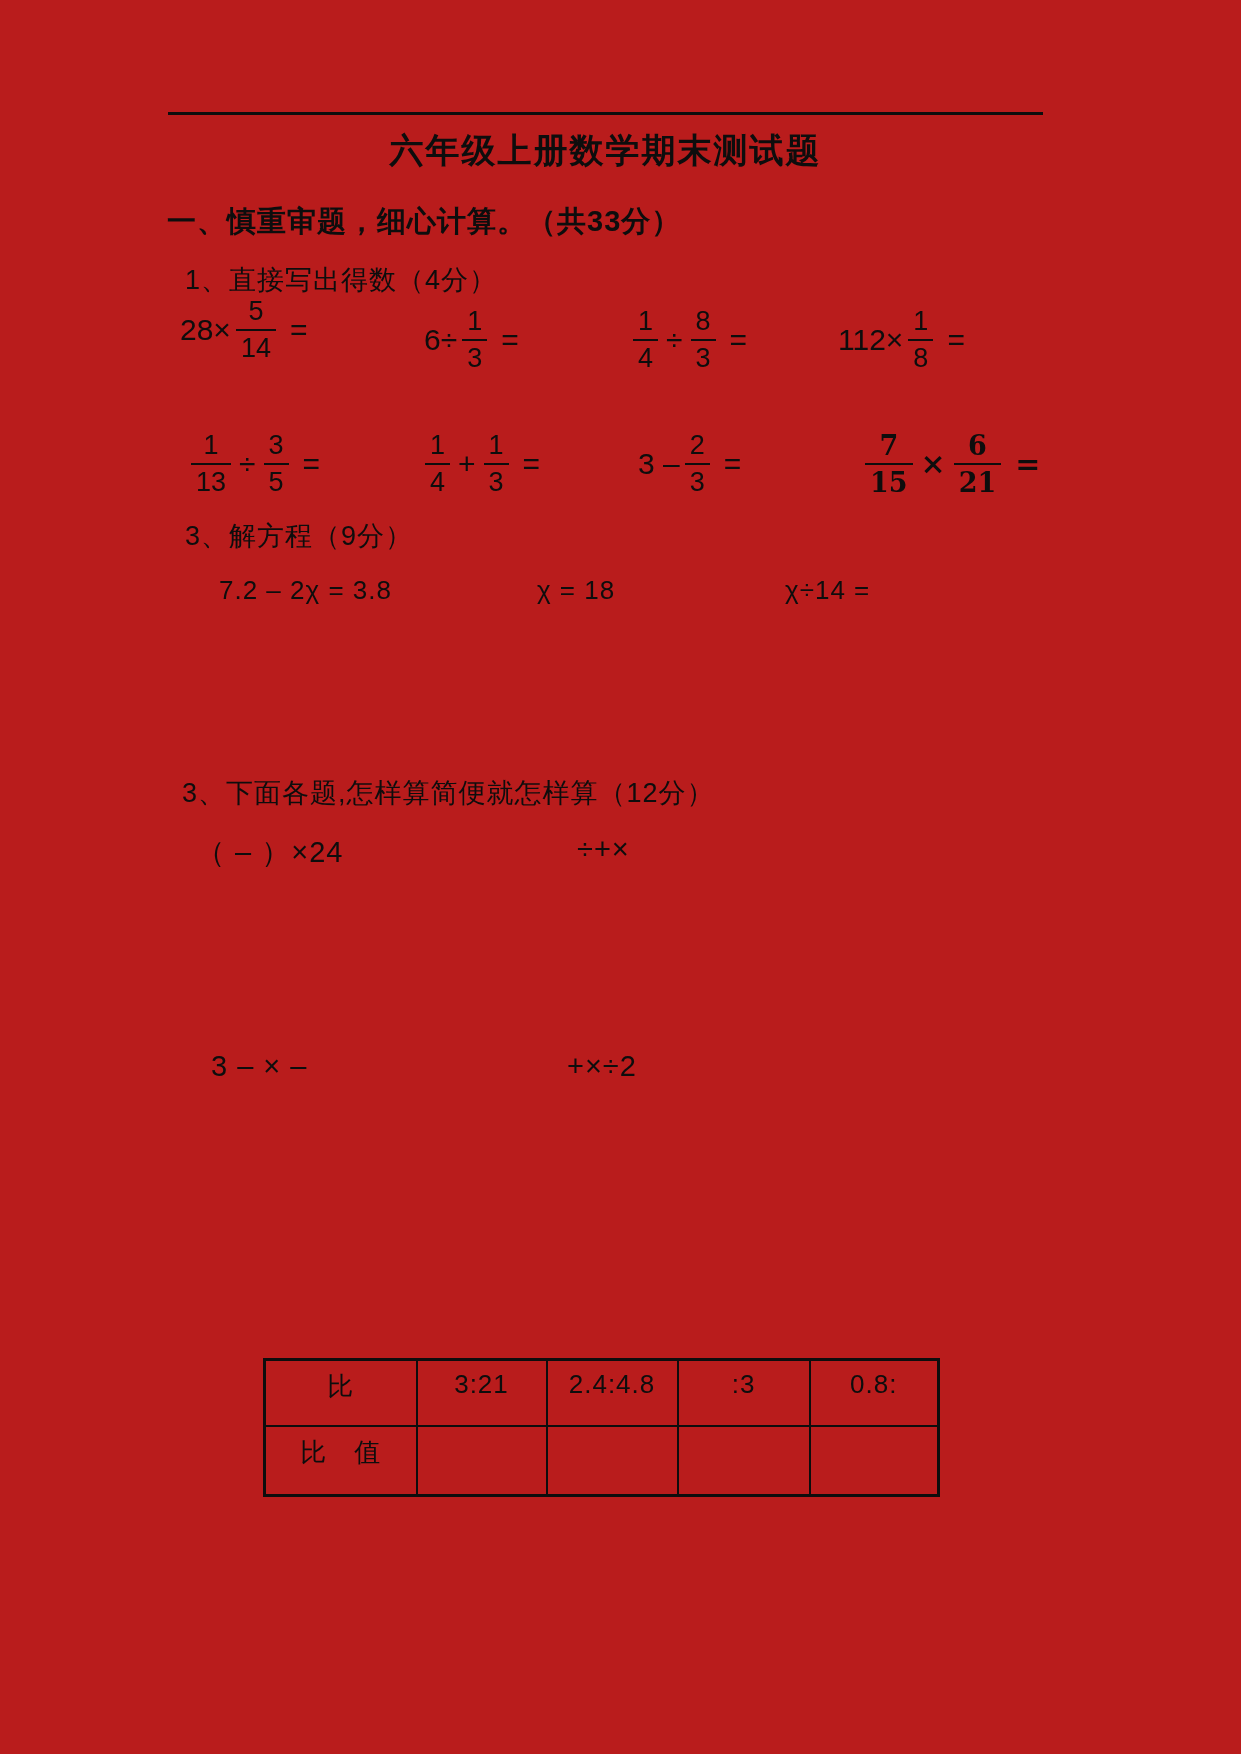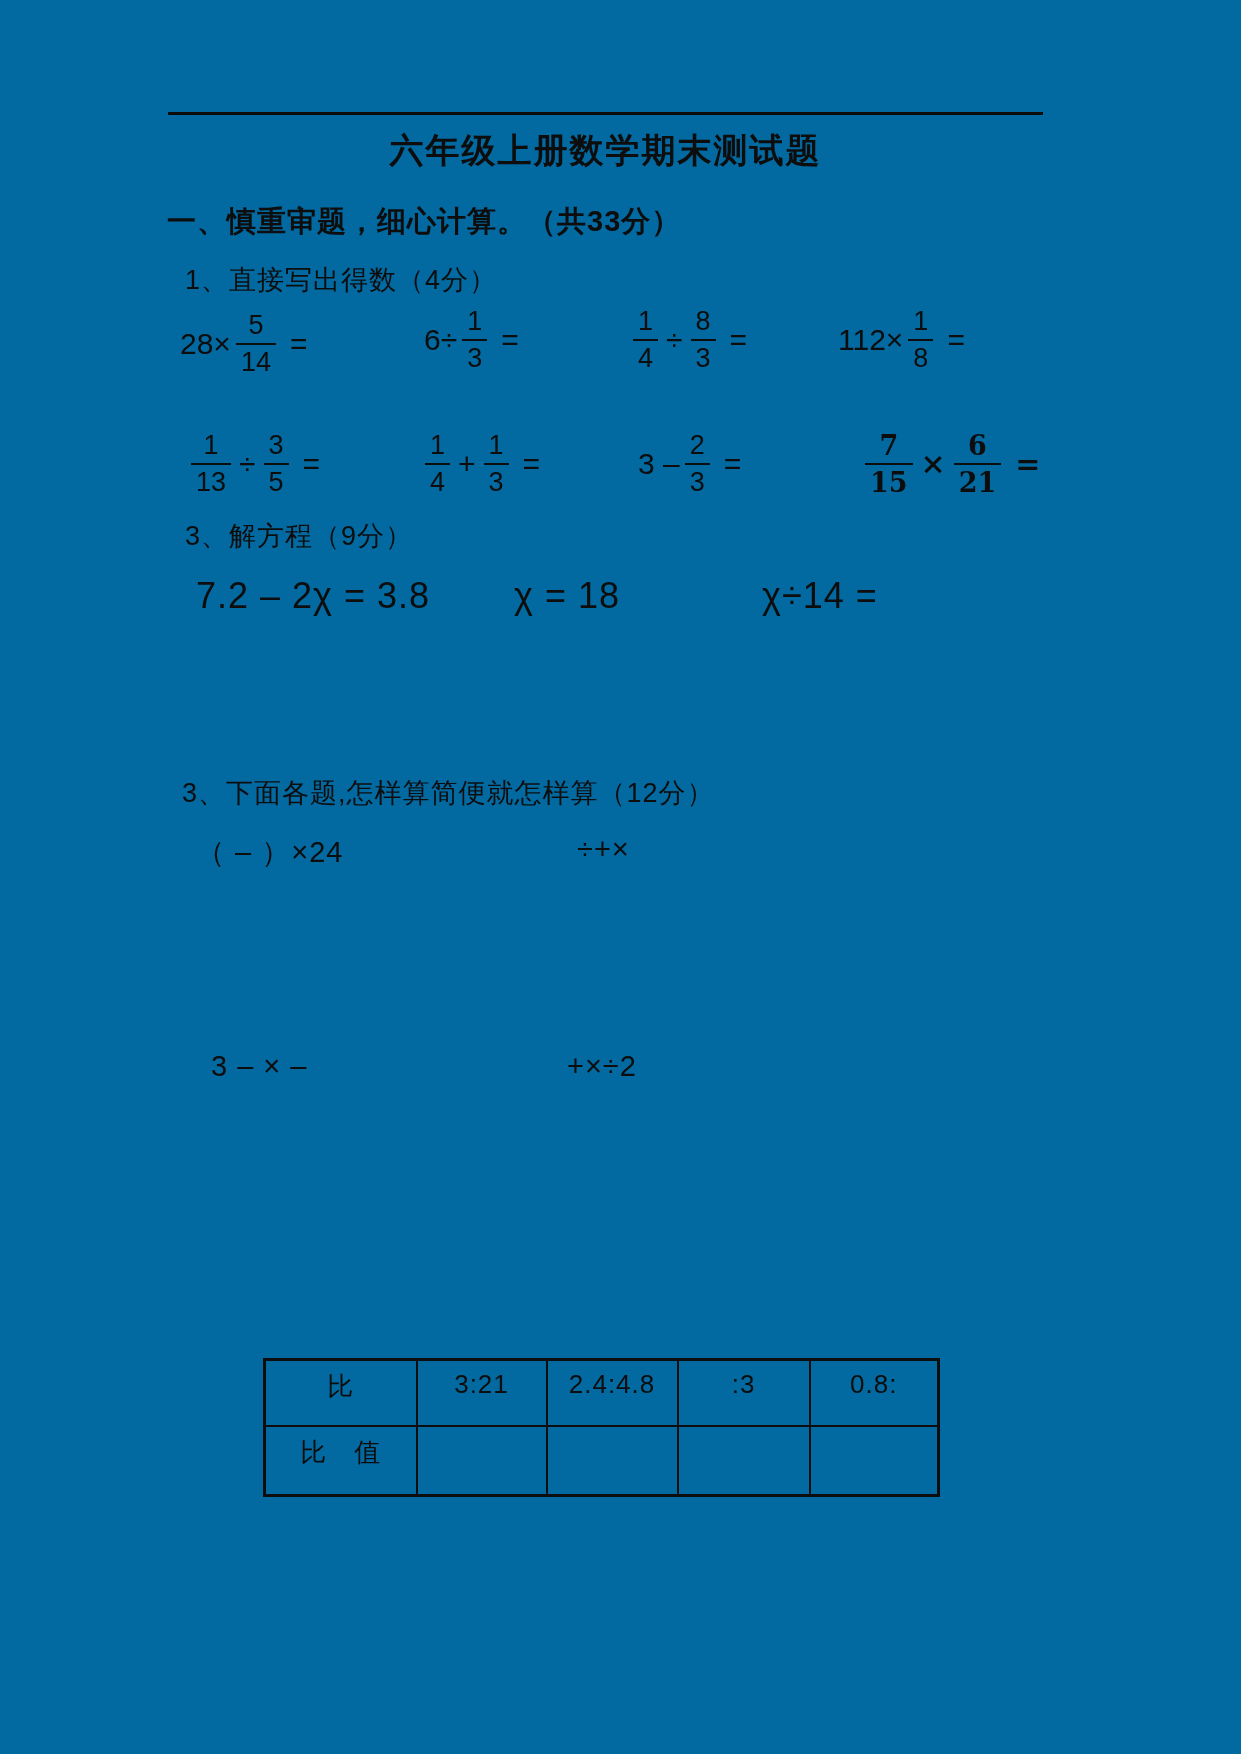--- a/index.html
+++ b/index.html
@@ -1,19 +1,19 @@
 <!DOCTYPE html>
 <html><head>
 <meta charset="utf-8">
 <style>
   html,body{margin:0;padding:0;background:#ffffff;}
   .page{
     position:relative;
     width:1241px;height:1754px;
-    background:#0369a1;
+    background:#b91c1c;
     font-family:"Liberation Sans","DejaVu Sans",sans-serif;
     color:#0d0d0d;
     overflow:hidden;
   }
   .top-rule{
     position:absolute;left:168px;top:112px;width:875px;height:3px;
     background:#0d0d0d;
   }
   .title{
     position:absolute;left:168px;top:128px;width:875px;
@@ -34,21 +34,21 @@
   .expr .t{line-height:1;}
   .frac{display:inline-flex;flex-direction:column;align-items:center;margin:0 5px;}
   .frac .fn{font-size:27px;line-height:1.15;padding:0 5px 2px 5px;}
   .frac .fd{font-size:27px;line-height:1.15;padding:2px 5px 0 5px;border-top:2px solid #0d0d0d;}
   .op{margin:0 3px;line-height:1;}
   .eq{margin-left:9px;line-height:1;}
   .serif, .serif .fn, .serif .fd{
     font-family:"DejaVu Serif","Liberation Serif",serif;font-weight:bold;
   }
   .eqline{
-    position:absolute;font-size:36px;letter-spacing:1px;white-space:nowrap;
+    position:absolute;font-size:26px;letter-spacing:1px;white-space:nowrap;margin-left:23px;
   }
   .q3line{
     position:absolute;font-size:29px;letter-spacing:1px;white-space:nowrap;
   }
   table.ratio{
     position:absolute;left:263px;top:1358px;
     border-collapse:collapse;table-layout:fixed;
   }
   table.ratio td{
     border:2px solid #0d0d0d;
@@ -67,21 +67,21 @@
 <div class="page">
 
   <div class="top-rule"></div>
 
   <div class="title">六年级上册数学期末测试题</div>
 
   <div class="sec-heading" style="left:167px;top:202px">一、慎重审题，细心计算。（共33分）</div>
 
   <div class="q-heading" style="left:185px;top:262px">1、直接写出得数（4分）</div>
 
-  <div class="expr" style="left:180px;top:310px">
+  <div class="expr" style="left:180px;top:296px">
     <span class="t">28×</span>
     <span class="frac">
         <span class="fn">5</span>
         <span class="fd">14</span>
       </span>
     <span class="t eq">=</span>
   </div>
   <div class="expr" style="left:424px;top:306px">
     <span class="t">6÷</span>
     <span class="frac">

